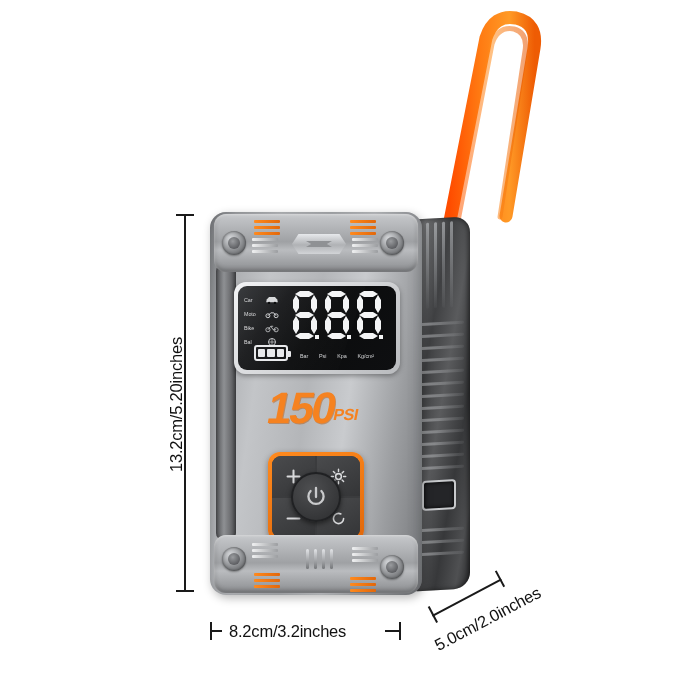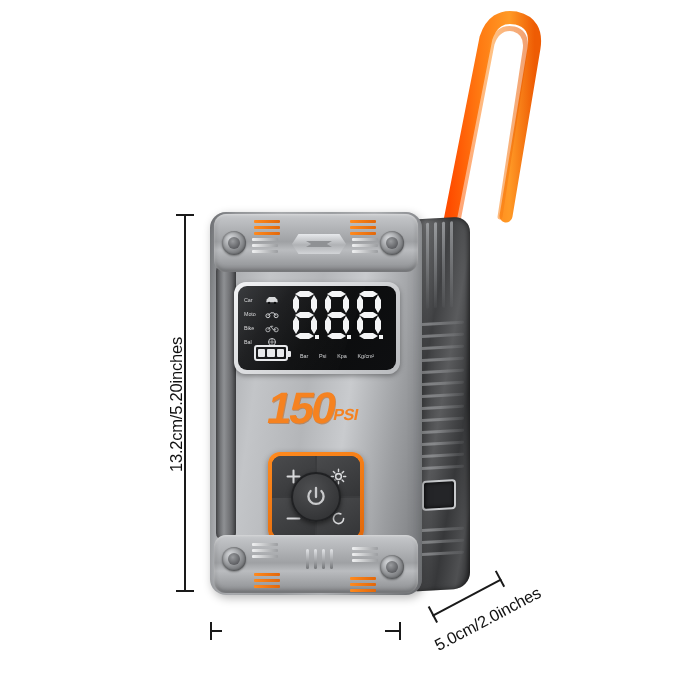--- a/index.html
+++ b/index.html
@@ -222,20 +222,21 @@
 
 <div class="stage">
 
   <div class="cap-h" style="left:176px;top:214px;"></div>
   <div class="dim-line-v" style="left:184px;top:214px;height:378px;"></div>
   <div class="cap-h" style="left:176px;top:590px;"></div>
   <div class="dim-label-v" style="left:96px;top:395px;width:160px;text-align:center;">13.2cm/5.20inches</div>
 
   <div class="cap-v" style="left:210px;top:622px;"></div>
   <div class="dim-line-h" style="left:210px;top:630px;width:12px;"></div>
+  <div class="dim-label-h" style="left:229px;top:622px;">8.2cm/3.2inches</div>
   <div class="dim-line-h" style="left:385px;top:630px;width:14px;"></div>
   <div class="cap-v" style="left:399px;top:622px;"></div>
 
   <div style="position:absolute;left:432px;top:615px;transform:rotate(-28deg);transform-origin:0 50%;">
     <div class="cap-v" style="left:0;top:-9px;"></div>
     <div class="dim-line-h" style="left:0;top:0;width:78px;"></div>
     <div class="cap-v" style="left:76px;top:-9px;"></div>
   </div>
   <div class="dim-label-d" style="left:436px;top:637px;">5.0cm/2.0inches</div>
 

